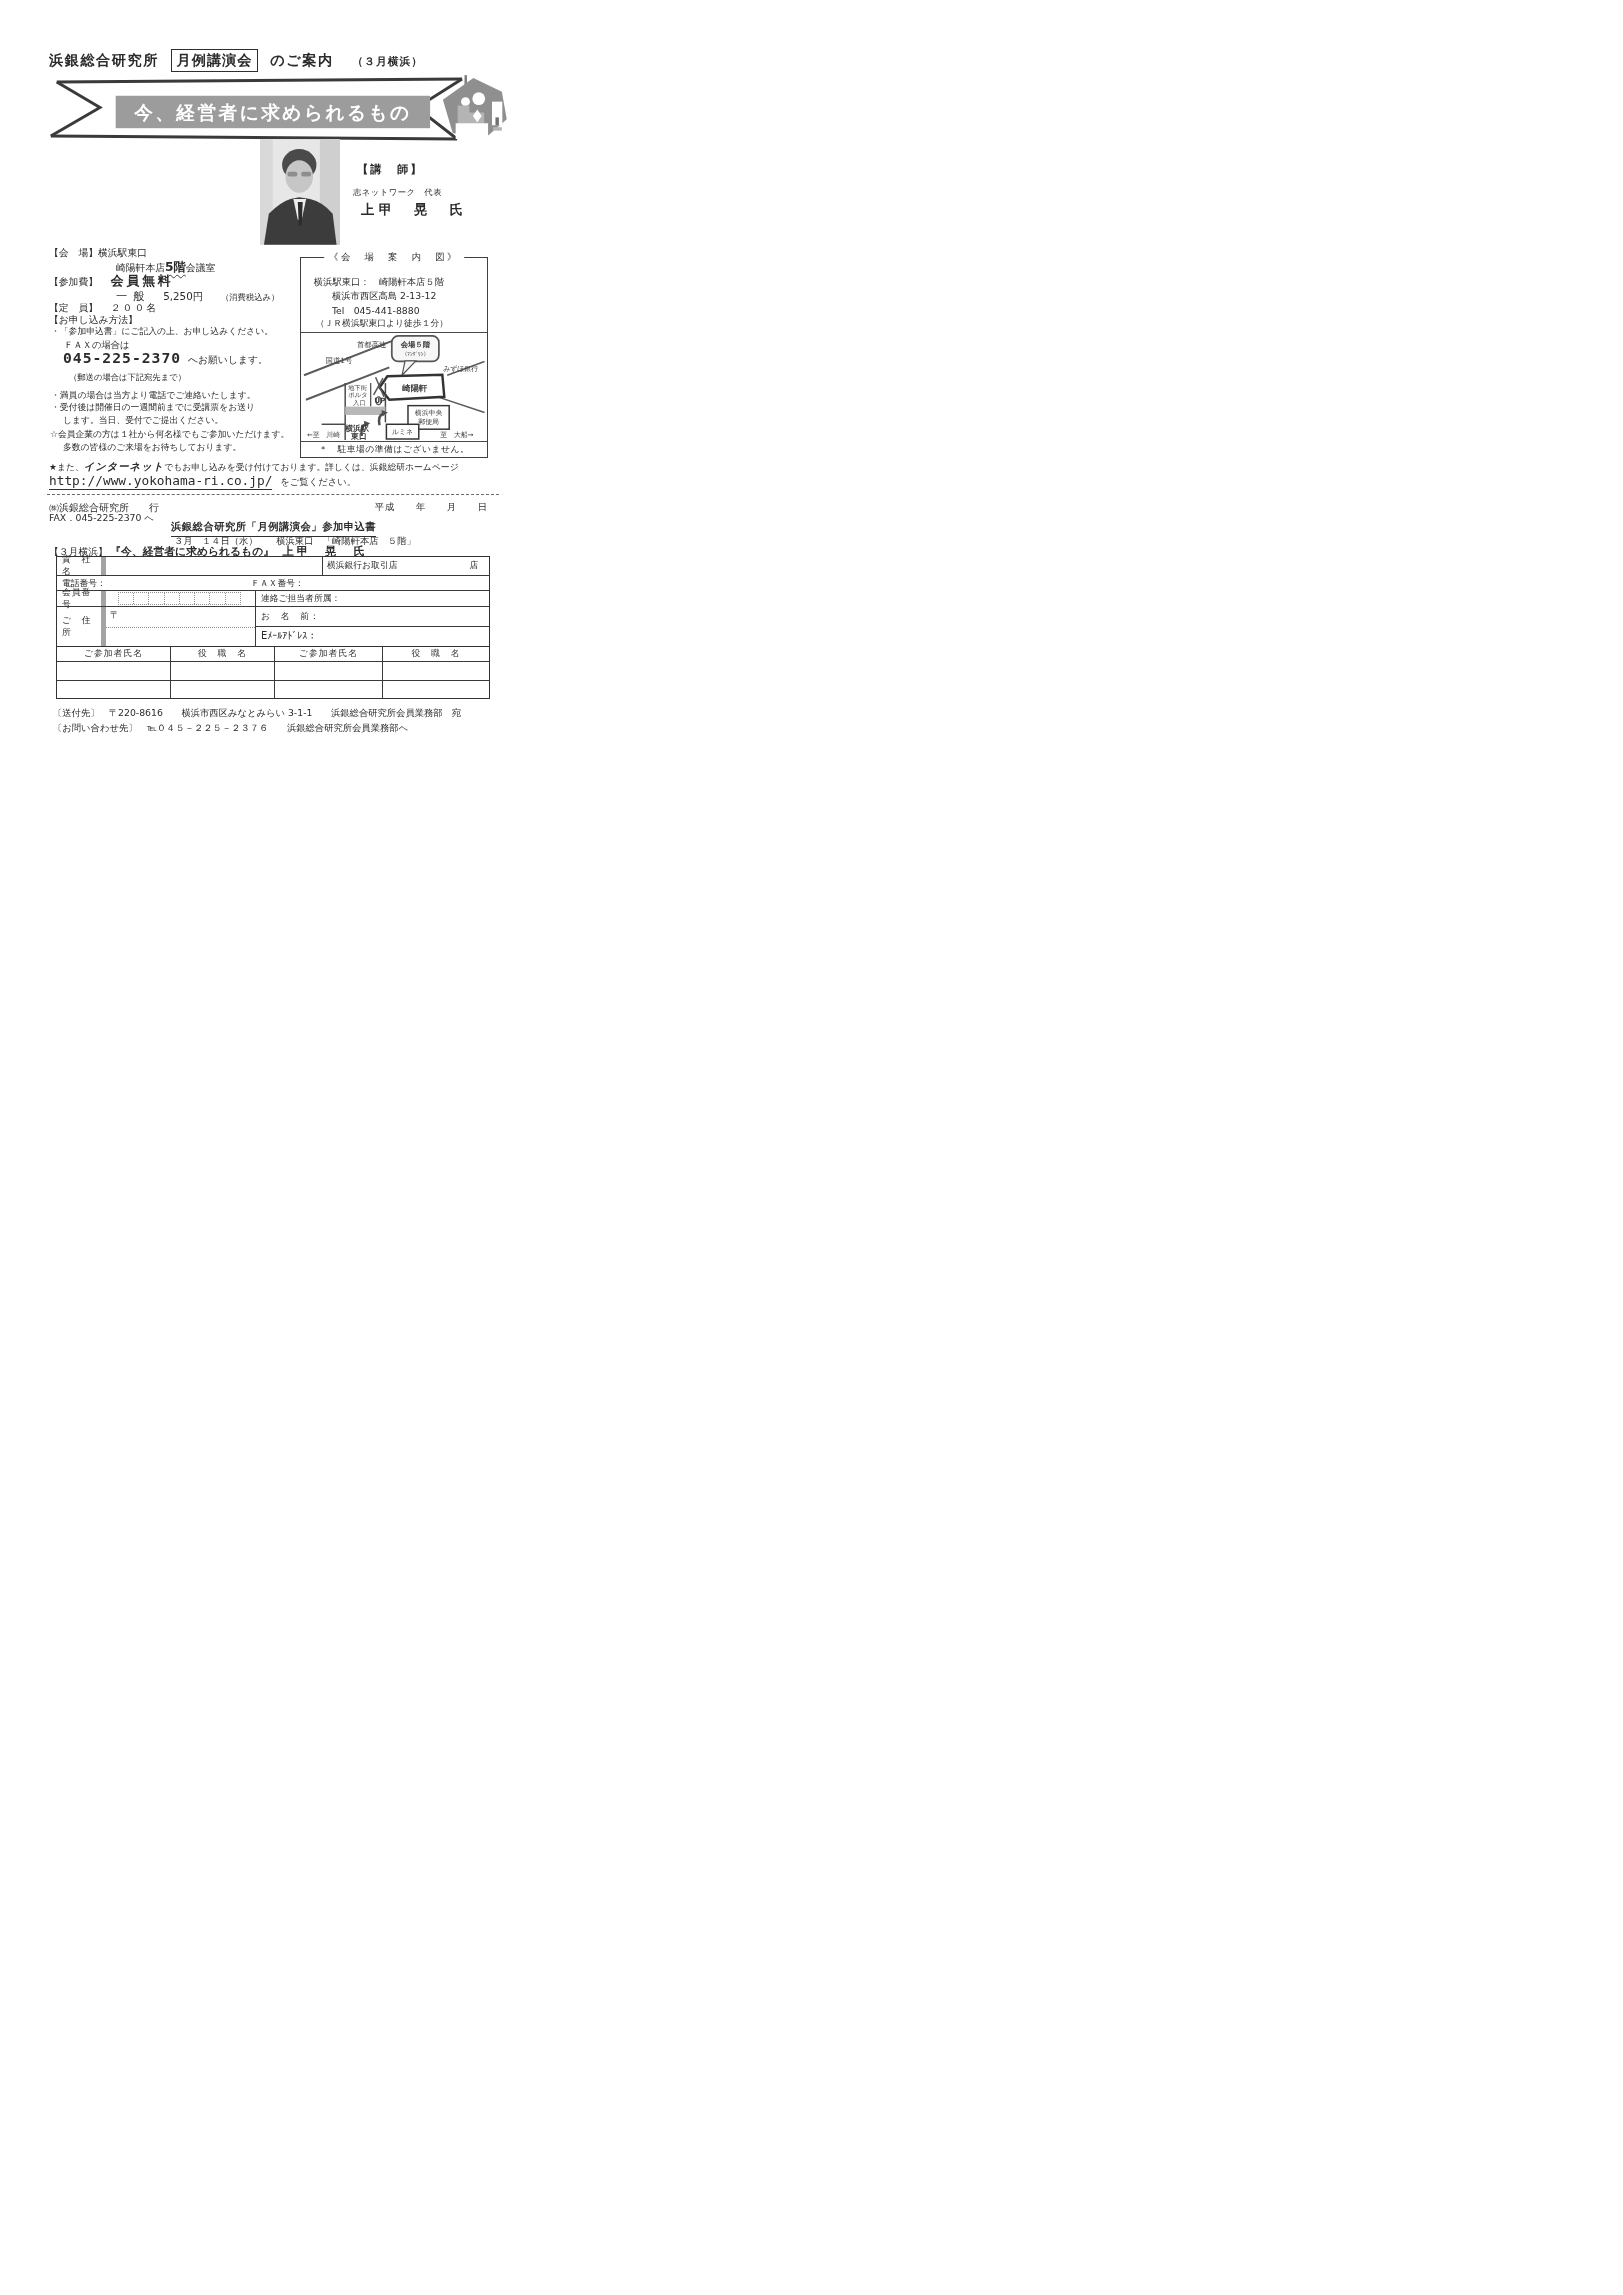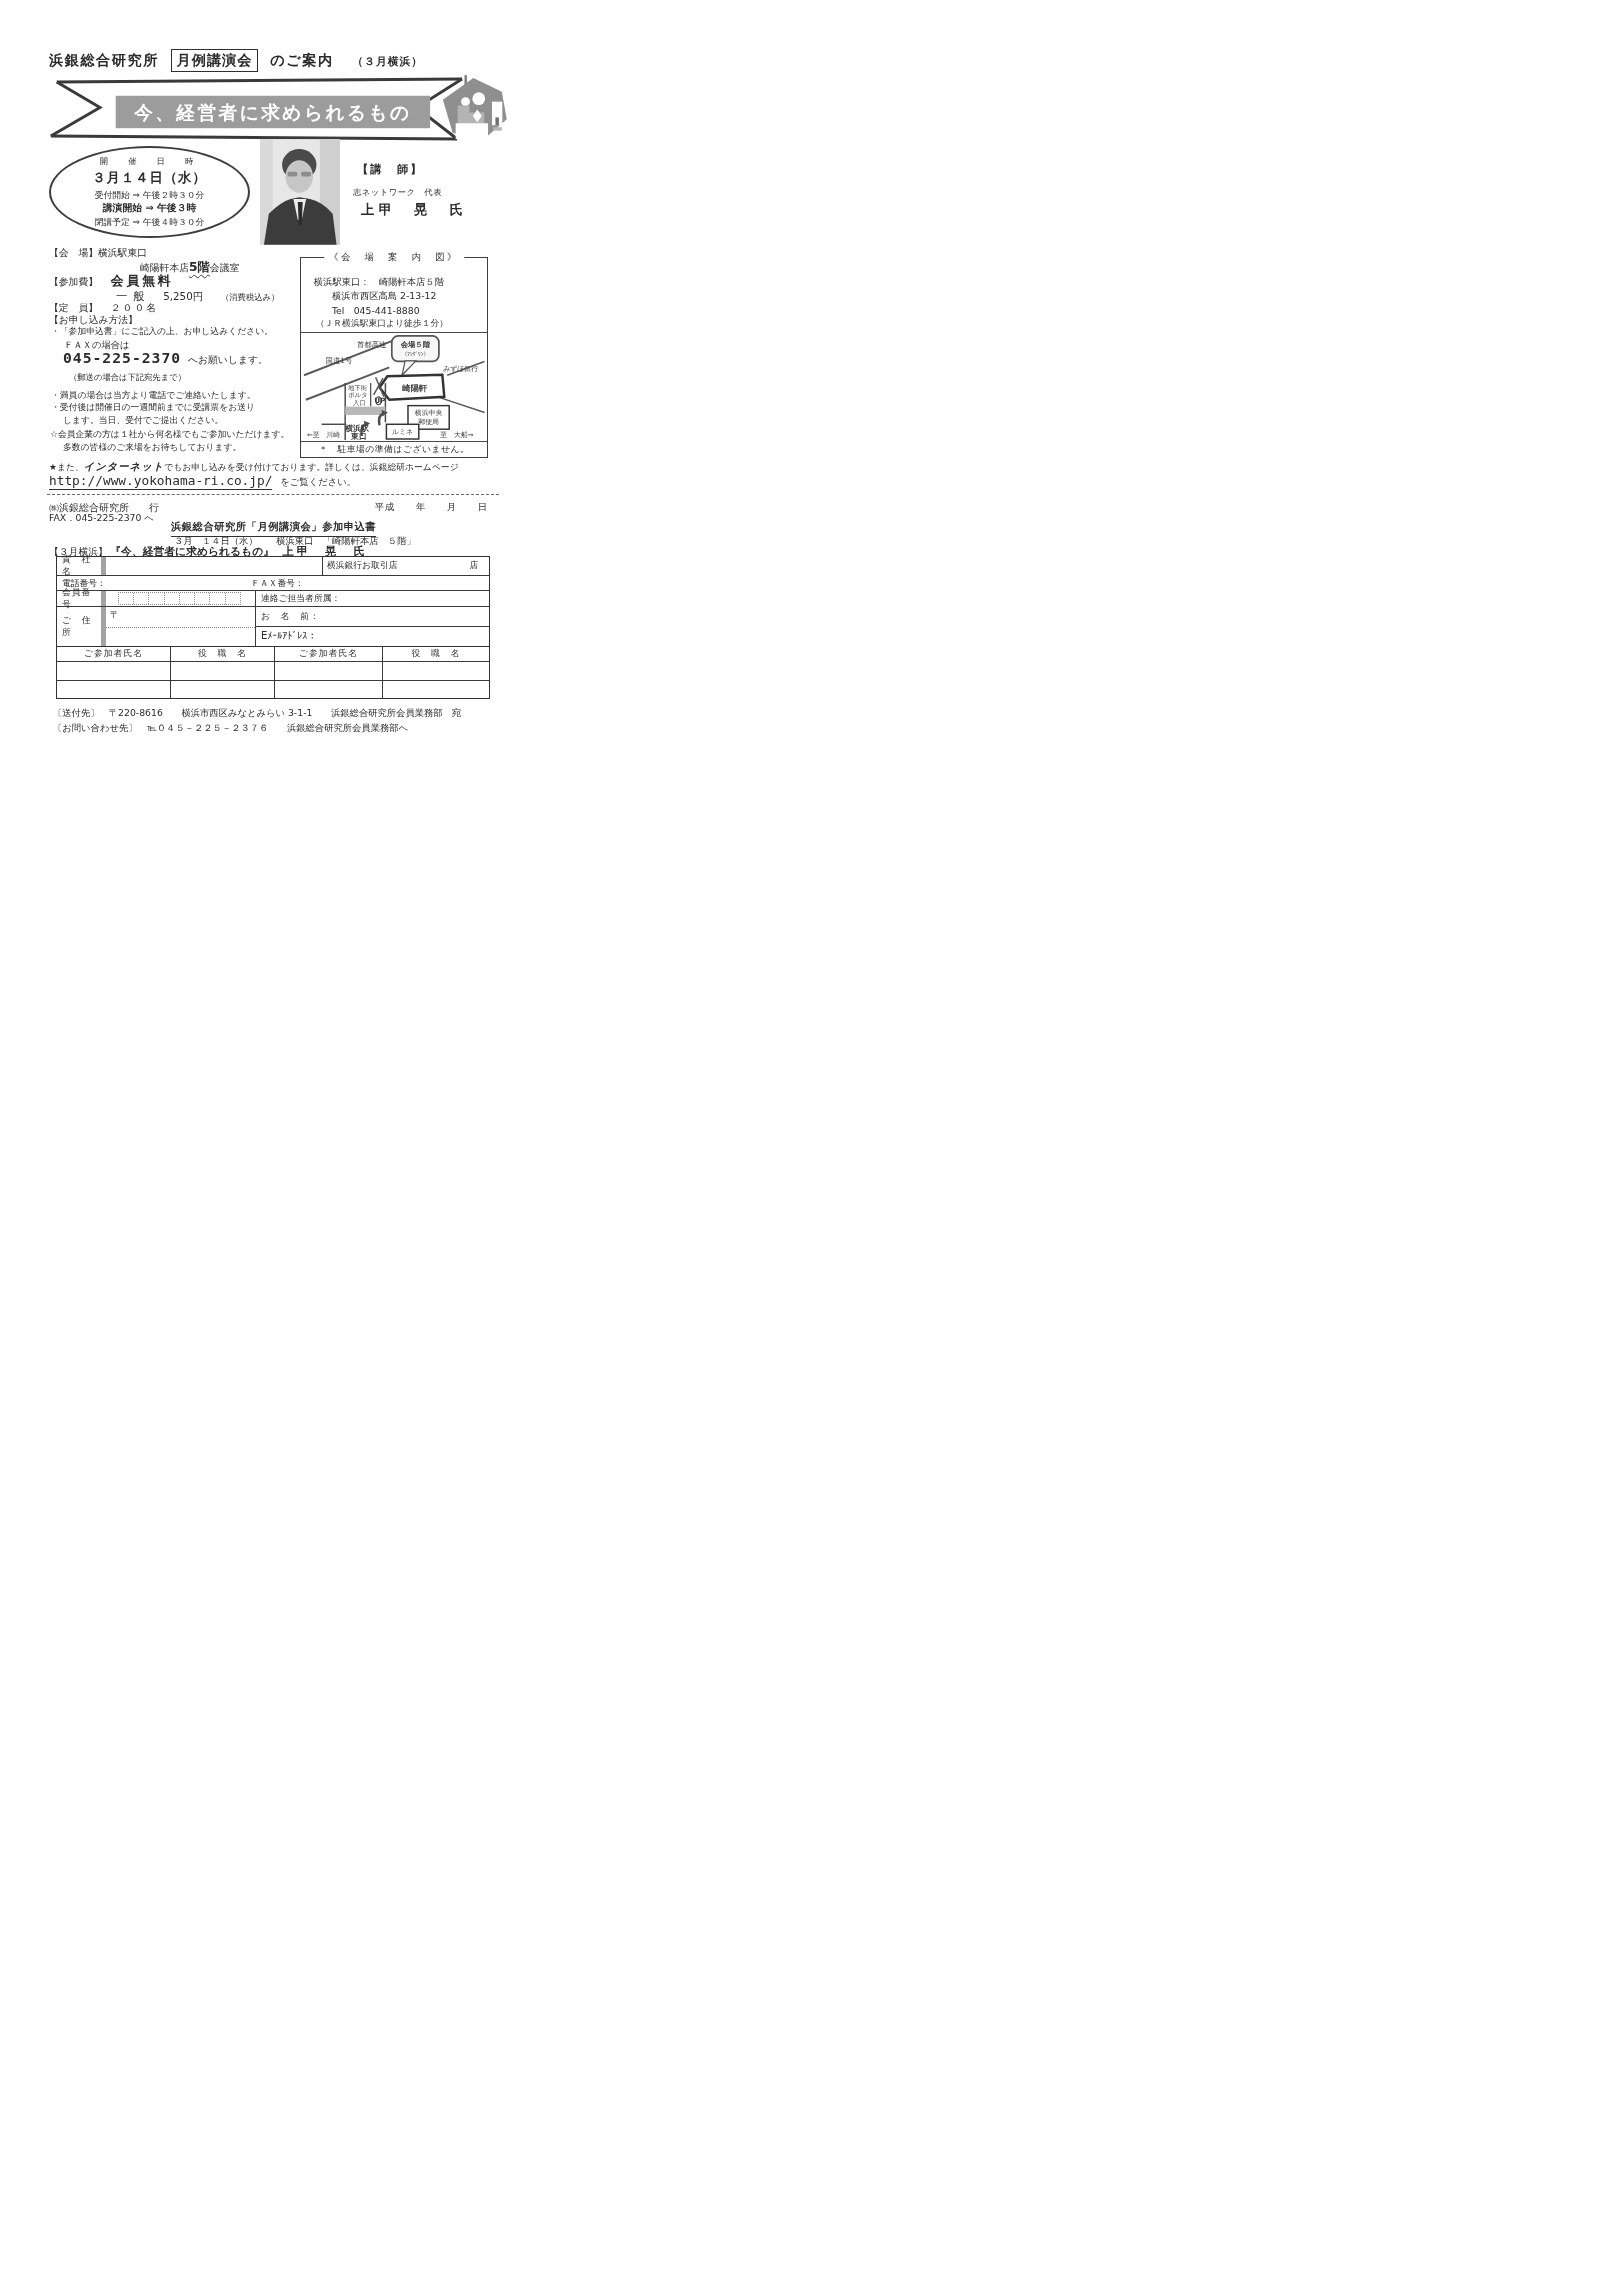--- a/index.html
+++ b/index.html
@@ -135,39 +135,20 @@
       <circle cx="89" cy="50" r="13" fill="#ffffff"></circle>
       <path d="M46,64 h24 v14 h30 v24 H46 Z" fill="#b4b4b4"></path>
       <polygon points="86,72 95,85 86,98 77,85" fill="#ffffff"></polygon>
       <rect x="42" y="100" width="66" height="32" fill="#ffffff"></rect>
       <rect x="116" y="56" width="21" height="48" fill="#ffffff"></rect>
       <rect x="123" y="88" width="7" height="16" fill="#6f6f6f"></rect>
       <rect x="118" y="108" width="18" height="7" fill="#b4b4b4"></rect>
     </g>
   </svg>
 
-  <div class="abs oval">
-    <div class="heading">開　催　日　時</div>
-    <div class="date">３月１４日（水）</div>
-    <div class="item">
-      <span>受付開始</span>
-      <span>⇒</span>
-      <span>午後２時３０分</span>
-    </div>
-    <div class="item bold">
-      <span>講演開始</span>
-      <span>⇒</span>
-      <span>午後３時</span>
-    </div>
-    <div class="item">
-      <span>閉講予定</span>
-      <span>⇒</span>
-      <span>午後４時３０分</span>
-    </div>
-  </div>
 
   <svg class="abs photo" width="80" height="106" viewBox="0 0 163 215">
     <rect width="163" height="215" fill="#e7e7e7"></rect>
     <rect x="0" y="0" width="26" height="215" fill="#d9d9d9"></rect>
     <rect x="122" y="0" width="41" height="215" fill="#cfcfcf"></rect>
     <ellipse cx="80" cy="52" rx="35" ry="32" fill="#4a4a4a"></ellipse>
     <ellipse cx="80" cy="76" rx="28" ry="33" fill="#c6c6c6"></ellipse>
     <rect x="56" y="66" width="20" height="10" rx="4" fill="#8d8d8d"></rect>
     <rect x="84" y="66" width="20" height="10" rx="4" fill="#8d8d8d"></rect>
     <path d="M8,215 L18,152 Q42,128 62,122 L80,118 L102,122 Q128,128 148,152 L156,215 Z" fill="#3c3c3c"></path>
@@ -175,21 +156,21 @@
     <polygon points="77,128 87,128 85,176 79,176" fill="#2c2c2c"></polygon>
   </svg>
 
   <div class="abs lect-heading">【講　師】</div>
   <div class="abs lect-affil">志ネットワーク　代表</div>
   <div class="abs lect-name">上甲　晃　氏</div>
 
   <div class="abs info-line fs20" style="left:49px; top:247px;">
     <span>【会　場】</span><span>横浜駅東口</span>
   </div>
-  <div class="abs info-line fs20" style="left:116px; top:259px;margin-left:24px;">
+  <div class="abs info-line fs20" style="left:116px; top:259px;">
     <span>崎陽軒本店</span><span class="floor-big">5階</span><span>会議室</span>
   </div>
   <div class="abs info-line fs20" style="left:49px; top:273px;">
     <span>【参加費】</span><span class="member-free">会員無料</span>
   </div>
   <div class="abs info-line" style="left:116px; top:289px;">
     <span class="general">一般</span><span class="price">5,250円</span><span class="tax">（消費税込み）</span>
   </div>
   <div class="abs info-line fs20" style="left:49px; top:302px;">
     <span>【定　員】</span><span style="margin-left:12.8px; letter-spacing:2px;">２００名</span>

